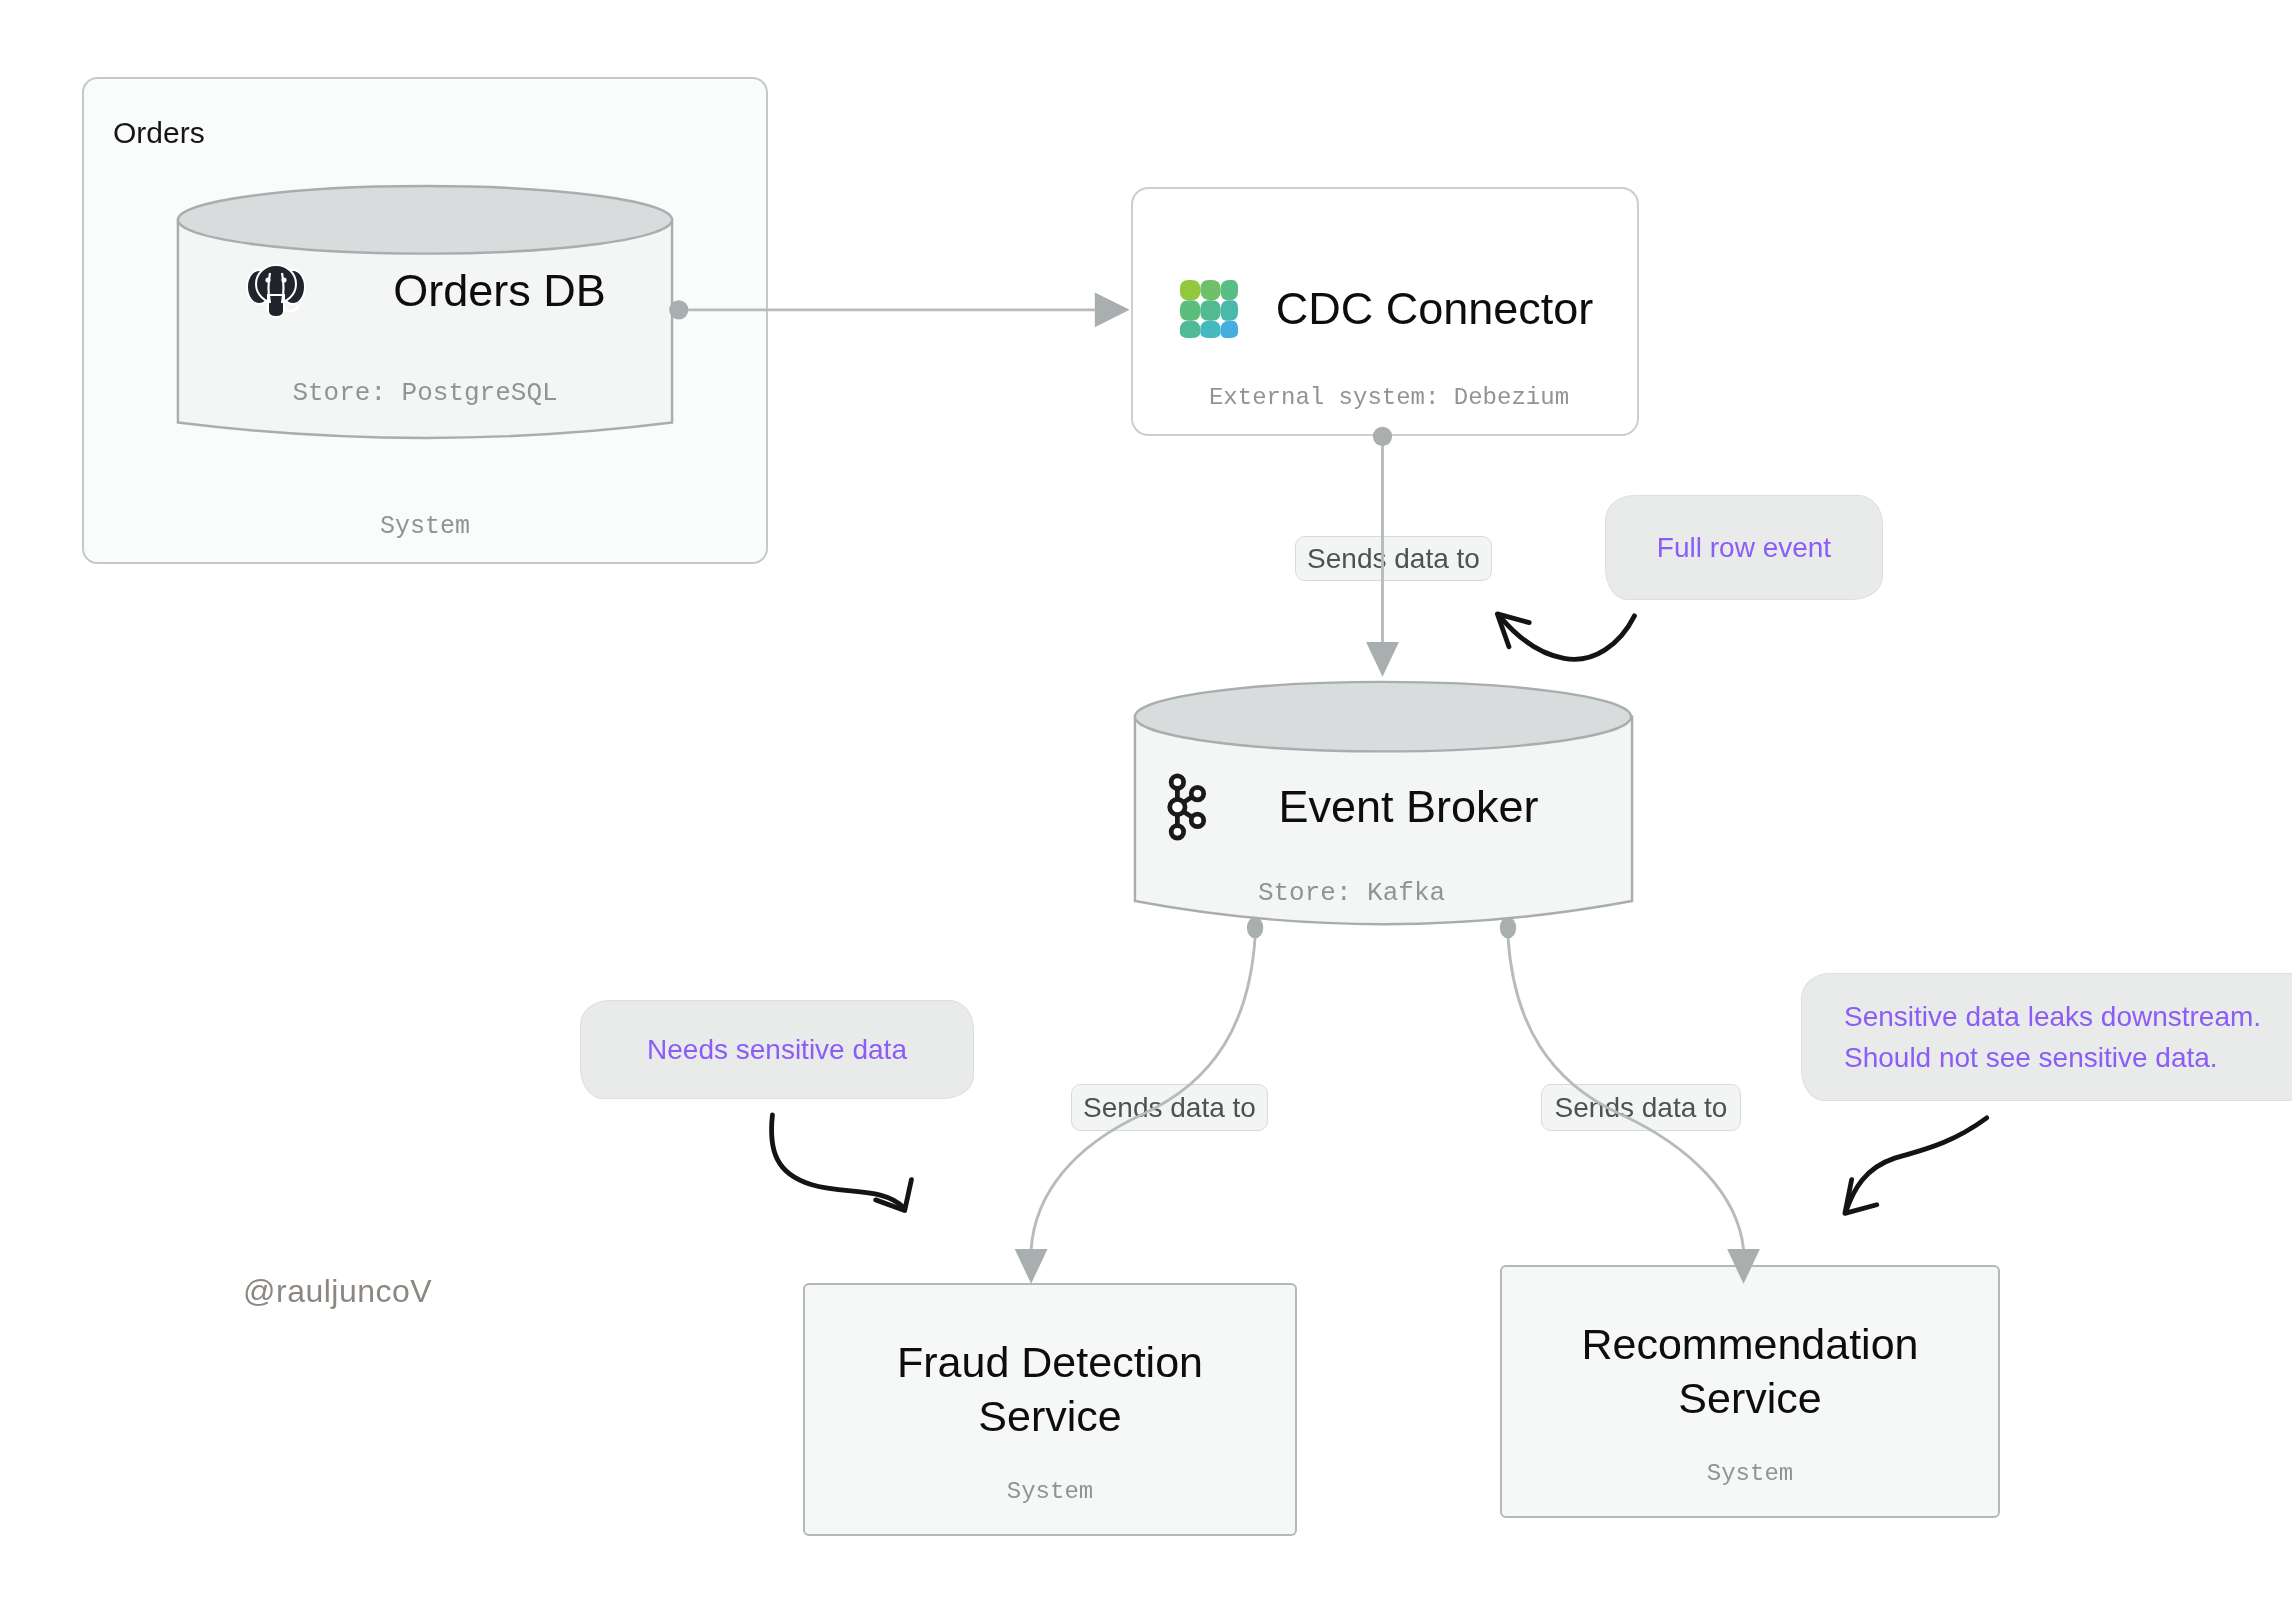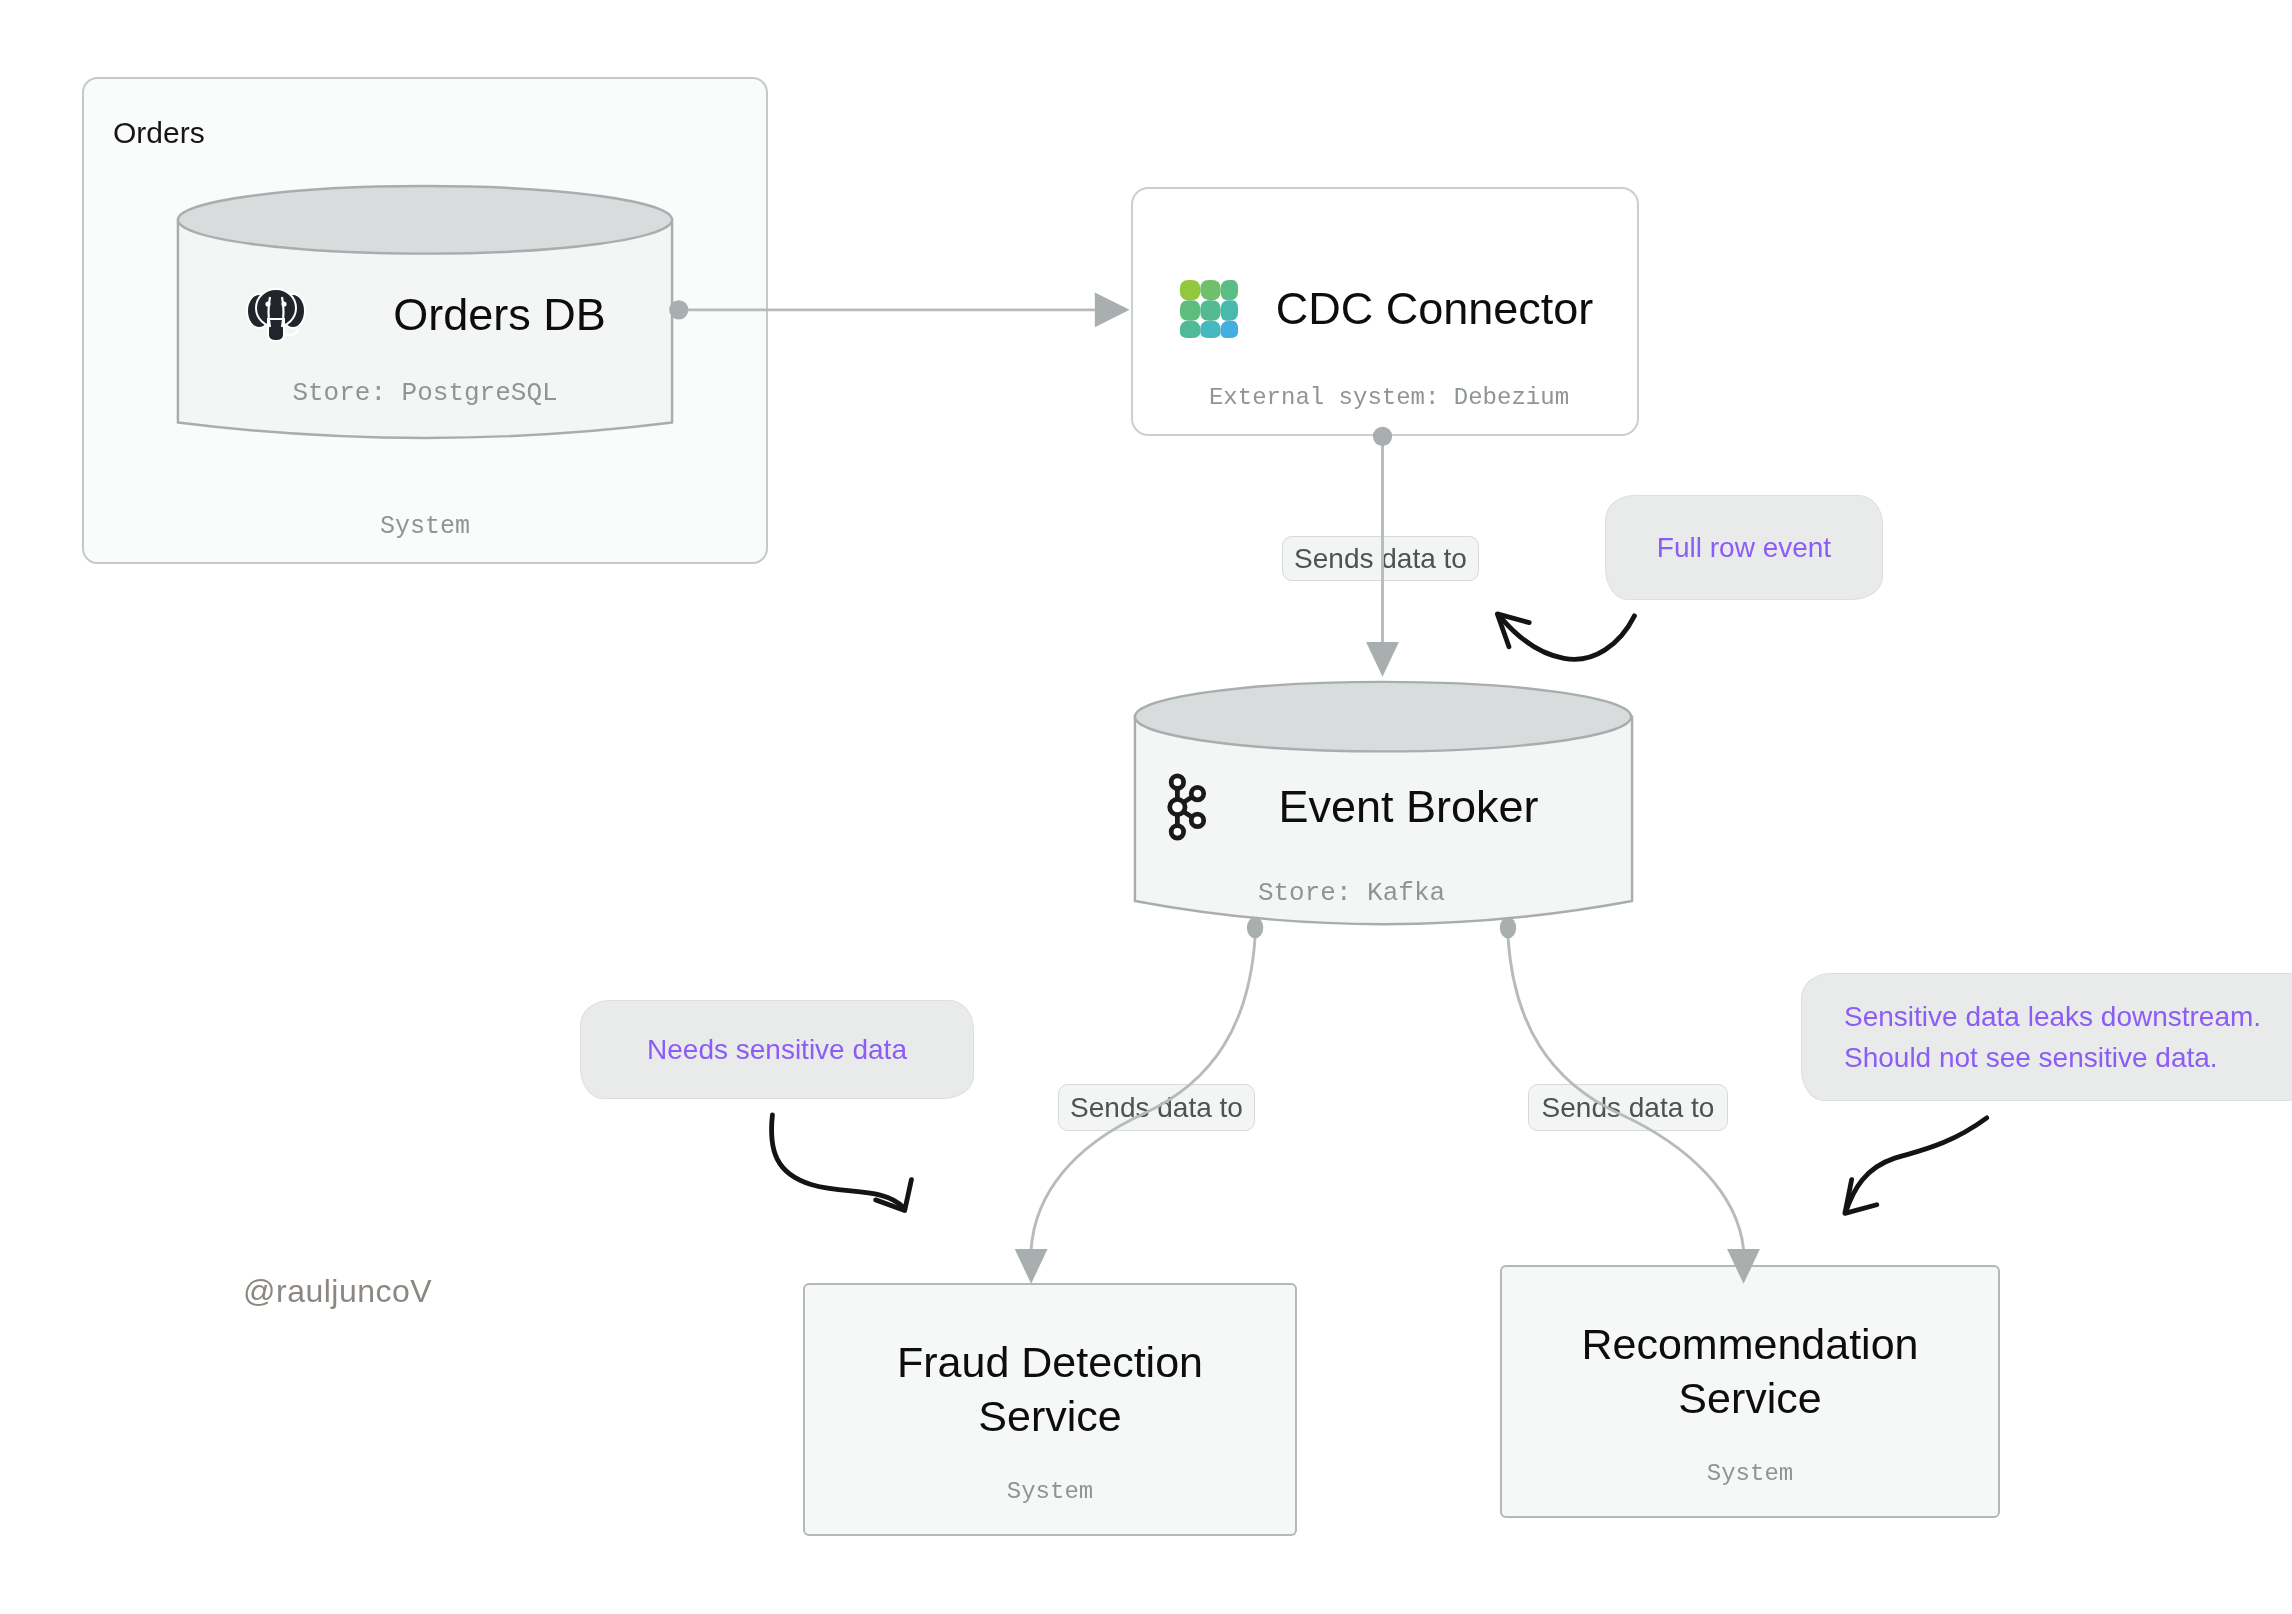--- a/index.html
+++ b/index.html
@@ -53,21 +53,21 @@
     display:flex;align-items:center;justify-content:center;gap:35px;
   }
   .node-meta{
     position:absolute;left:0;right:0;bottom:23px;text-align:center;
     font-family:"Liberation Mono", monospace;font-size:24px;color:#8f9494;padding-left:8px;
   }
   
   .edge-label{
     position:absolute;display:flex;align-items:center;justify-content:center;
     background:rgba(241,242,242,0.88);border:1.9px solid #d8dada;border-radius:9.7px;
-    font-size:28px;color:#4d5252;white-space:nowrap;
+    font-size:28px;color:#4d5252;white-space:nowrap;margin-left:13px;
   }
   
   .bubble{
     position:absolute;background:#e9eaea;border:1px solid rgba(0,0,0,0.05);
     border-radius:29px 25px 31px 23px / 25px 29px 23px 31px;
     display:flex;align-items:center;justify-content:center;
     font-size:28px;color:#8b5cf6;text-align:center;
   }
   .bubble.left{justify-content:flex-start;text-align:left;padding-left:42px;}
   .bubble .lines div{line-height:41px;}
@@ -87,21 +87,21 @@
 <div class="abs container-box" style="left:82px;top:77px;width:682px;height:483px;">
   <div class="container-label">Orders</div>
   <div class="container-footer">System</div>
 </div>
 
 <div class="cyl" style="left:176px;top:183px;width:498px;height:259px;">
   <svg class="shape" width="498" height="259" viewBox="0 0 516 268">
     <path d="M2,38 L2,248 Q258,280 514,248 L514,38 Z" fill="#f4f5f5" stroke="#a8adad" stroke-width="2.5"></path>
     <ellipse cx="258" cy="38" rx="256" ry="35" fill="#d9dcdc" stroke="#a8adad" stroke-width="2.5"></ellipse>
   </svg>
-  <div class="cyl-row" style="top:93px;gap:85px;">
+  <div class="cyl-row" style="top:69px;gap:85px;">
     <svg width="64" height="64" viewBox="0 0 64 64">
       <ellipse cx="15" cy="28" rx="12" ry="17" fill="#21242b" stroke="#ffffff" stroke-width="2"></ellipse>
       <ellipse cx="49" cy="28" rx="12" ry="17" fill="#21242b" stroke="#ffffff" stroke-width="2"></ellipse>
       <ellipse cx="32" cy="25" rx="20" ry="19" fill="#21242b" stroke="#ffffff" stroke-width="2"></ellipse>
       <path d="M24,36 L24,52 Q24,58 32,58 Q40,58 40,52 L40,36 Z" fill="#21242b" stroke="#ffffff" stroke-width="2"></path>
       <path d="M26,14 C24,24 24,34 26,44" fill="none" stroke="#ffffff" stroke-width="2.2"></path>
       <path d="M38,14 C40,24 40,34 38,44" fill="none" stroke="#ffffff" stroke-width="2.2"></path>
       <circle cx="24" cy="21" r="2.6" fill="#ffffff"></circle>
       <circle cx="40" cy="21" r="2.6" fill="#ffffff"></circle>
       <path d="M40,50 C46,54 52,52 55,46" fill="none" stroke="#ffffff" stroke-width="2.4"></path>

